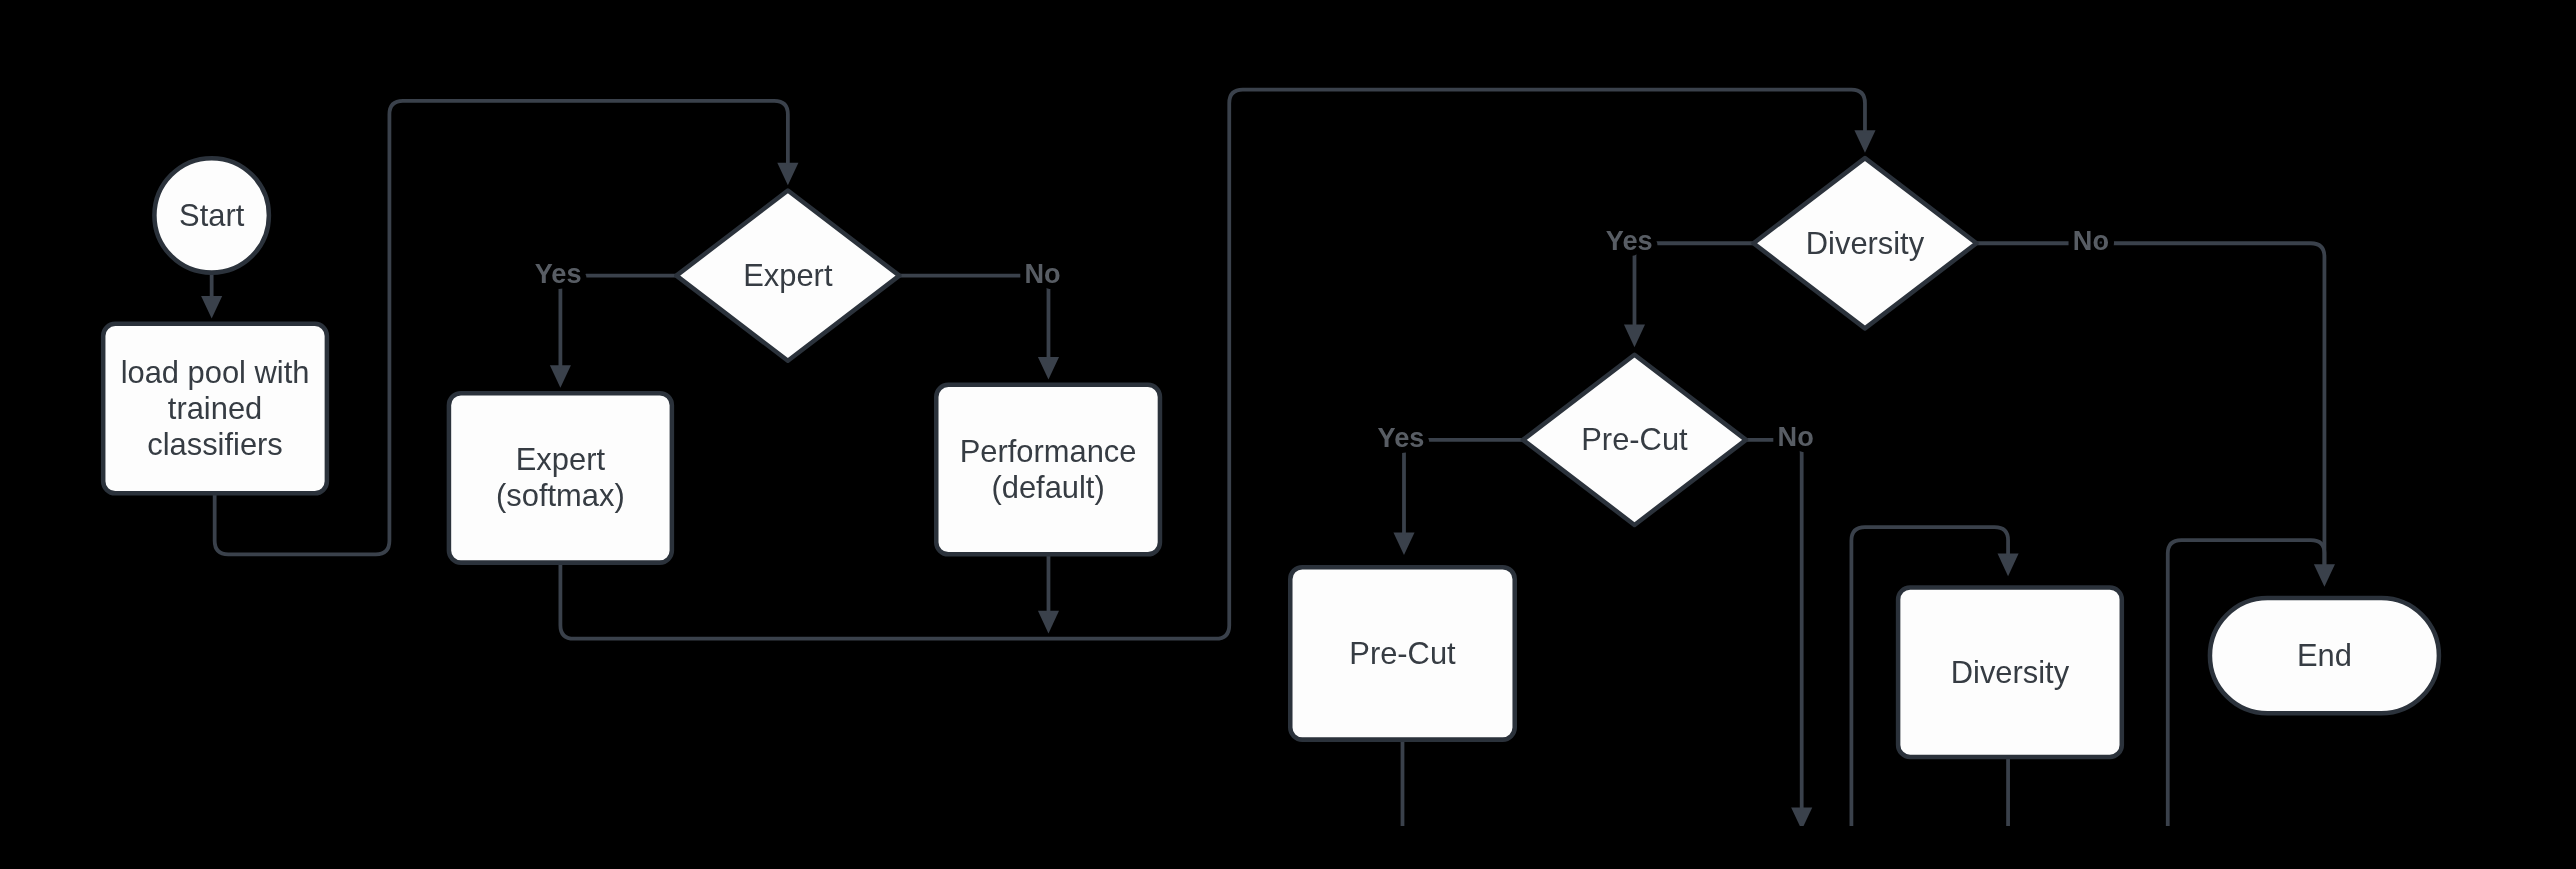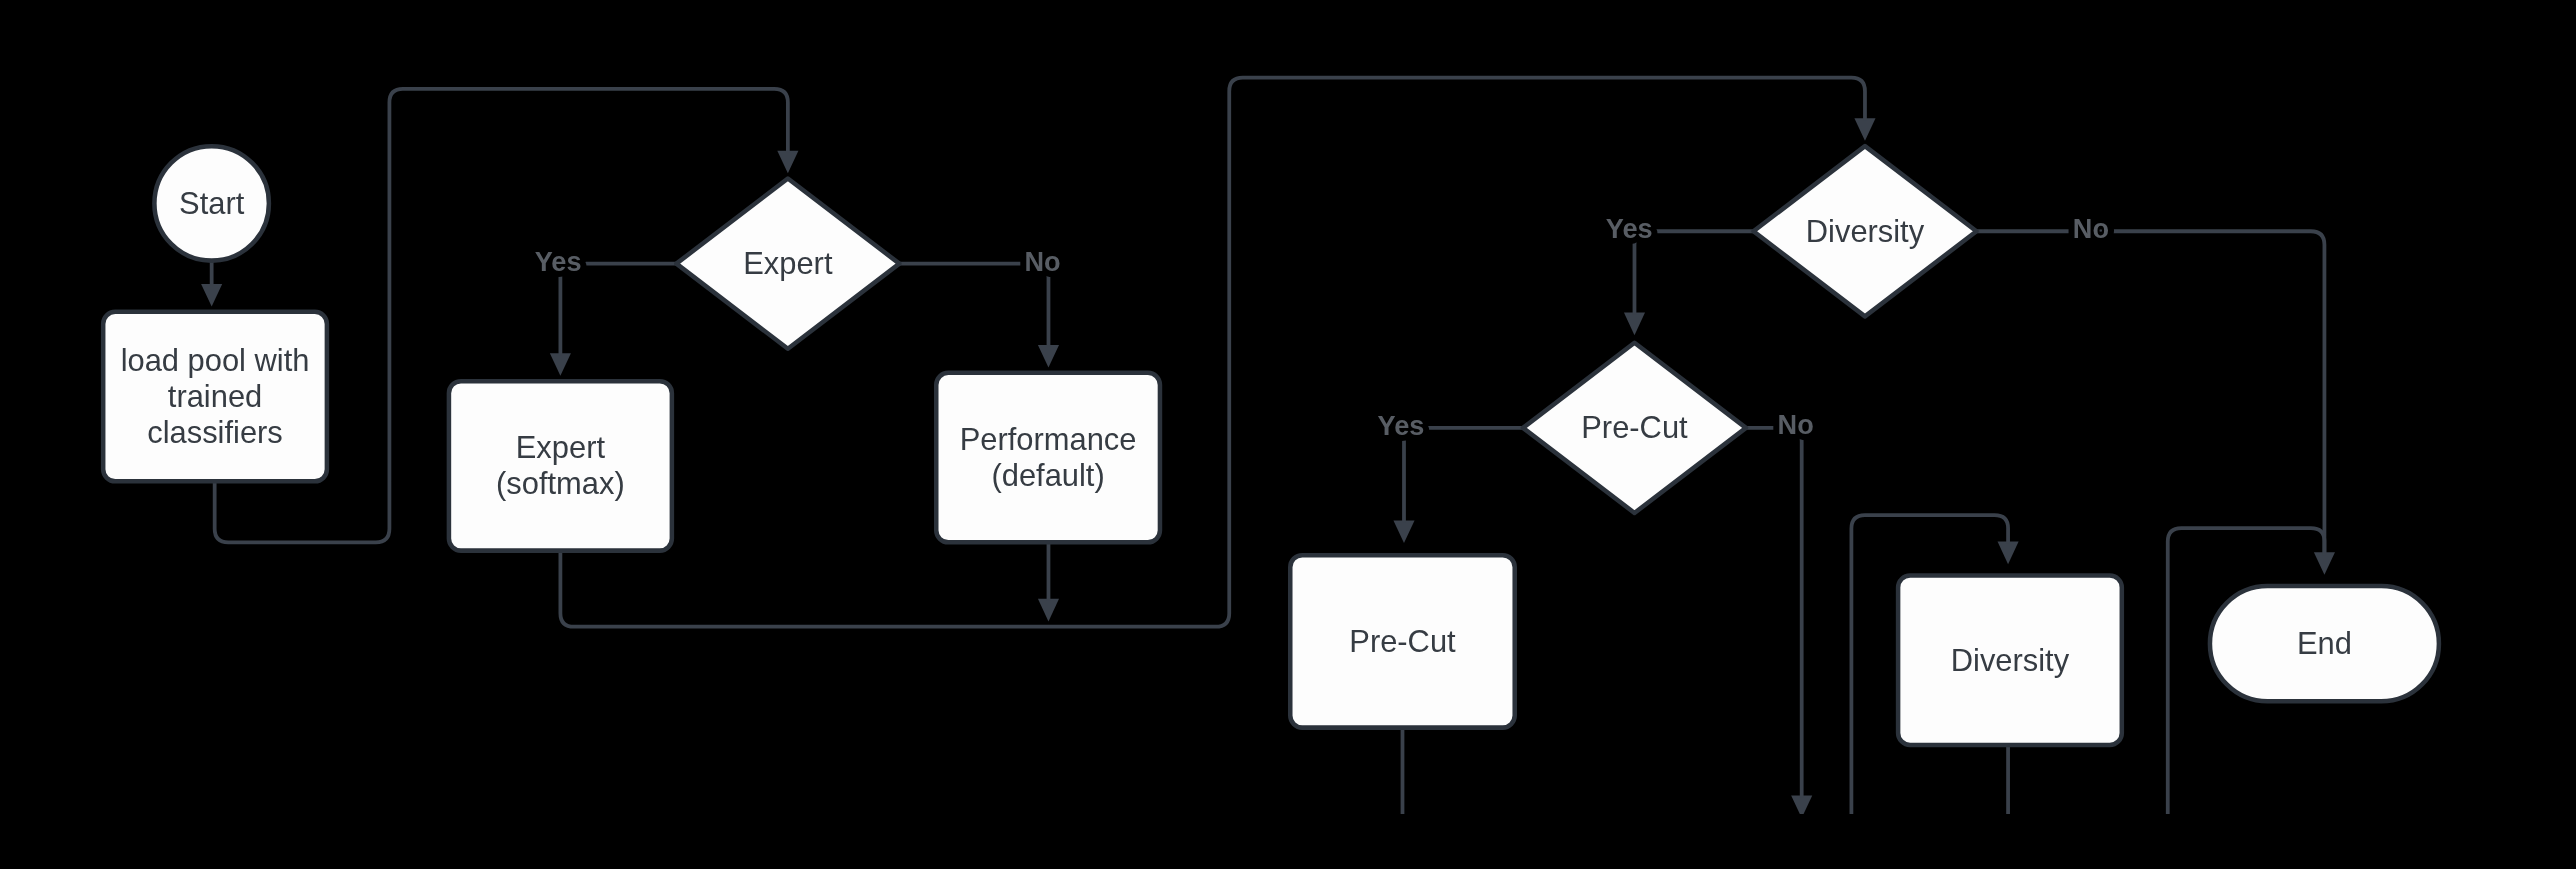--- a/index.html
+++ b/index.html
@@ -6,20 +6,21 @@
     margin: 0;
     padding: 0;
     background: #000000;
   }
   .stage {
     position: relative;
     width: 2576px;
     height: 814px;
     background: #000000;
     overflow: hidden;
+    margin-top: 12px;
   }
   svg { display: block; }
   .node-shape {
     fill: #fdfdfd;
     stroke: #2b323b;
   }
   .node-label {
     fill: #363c43;
     font-family: "Liberation Sans", "DejaVu Sans", sans-serif;
     font-size: 41px;

